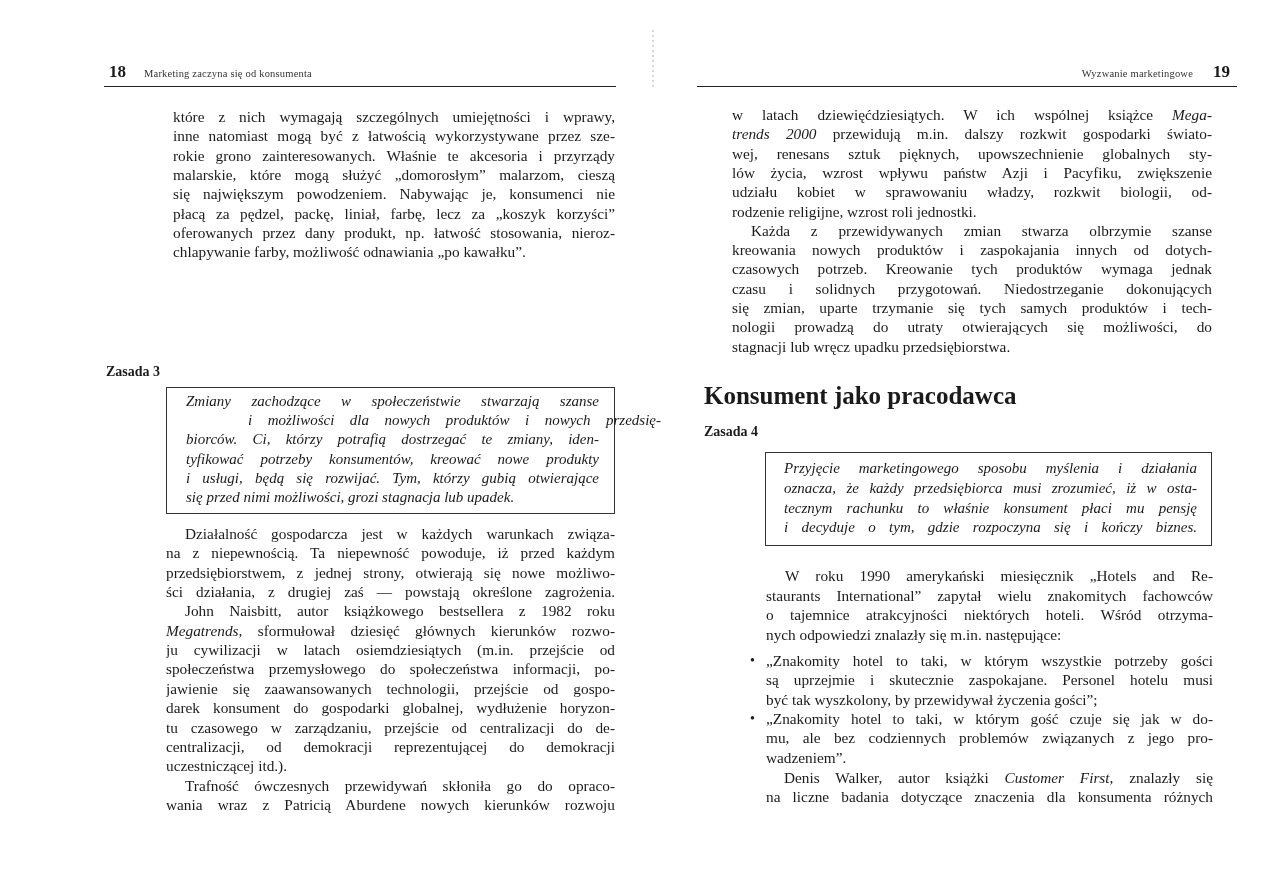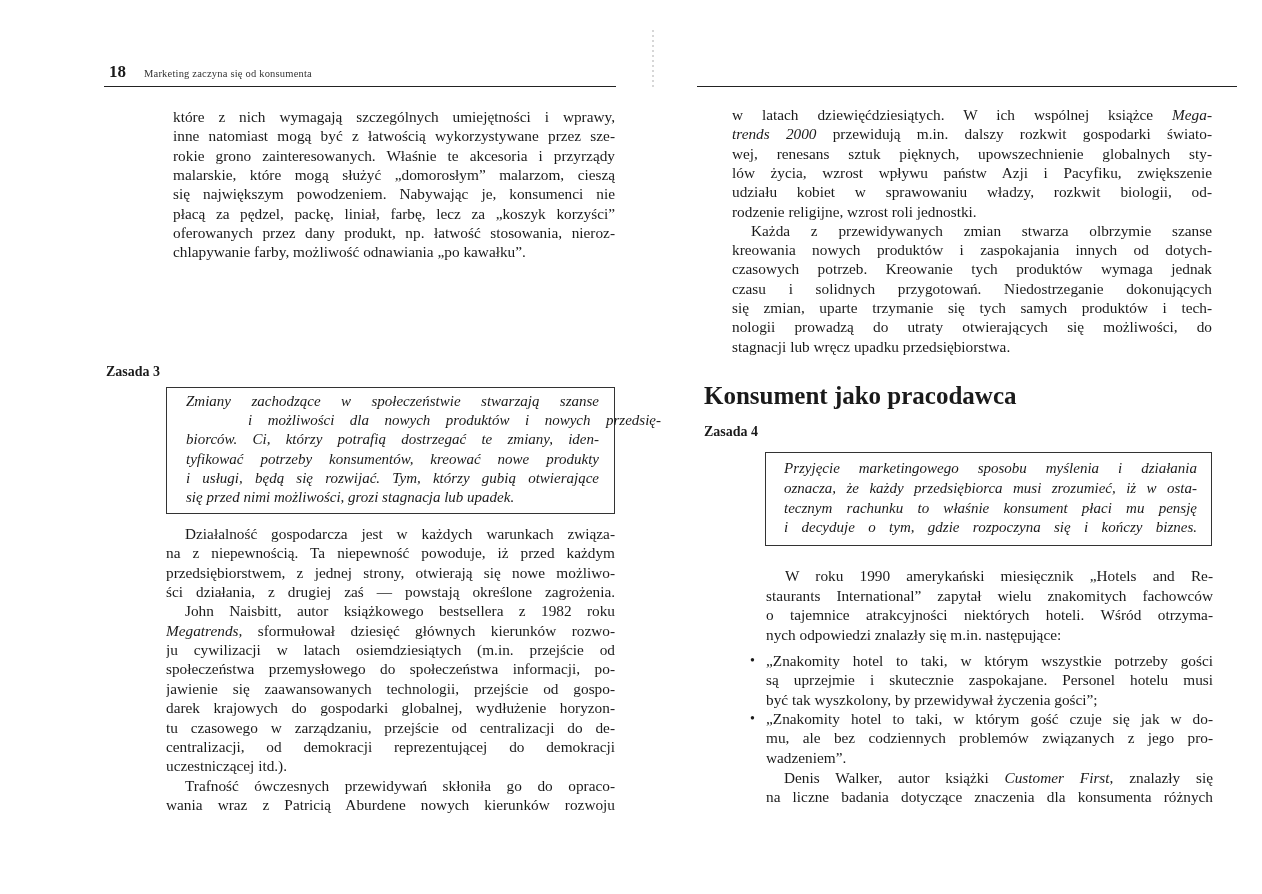--- a/index.html
+++ b/index.html
@@ -66,32 +66,36 @@
   <div class="lines" id="left-body" style="left:166px; top:524px; width:449px;">
       <div class="line" style="top: 0px; left: 19px; width: 430px; text-align: justify; text-align-last: justify; white-space: normal; height: 19.35px; overflow: hidden;"><span>Działalność gospodarcza jest w każdych warunkach związa-</span></div>
       <div class="line" style="top: 19.35px; left: 0px; width: 449px; text-align: justify; text-align-last: justify; white-space: normal; height: 19.35px; overflow: hidden;"><span>na z niepewnością. Ta niepewność powoduje, iż przed każdym</span></div>
       <div class="line" style="top: 38.7px; left: 0px; width: 449px; text-align: justify; text-align-last: justify; white-space: normal; height: 19.35px; overflow: hidden;"><span>przedsiębiorstwem, z jednej strony, otwierają się nowe możliwo-</span></div>
       <div class="line" style="top: 58.05px; left: 0px; width: 449px; text-align: justify; text-align-last: justify; white-space: normal; height: 19.35px; overflow: hidden;"><span>ści działania, z drugiej zaś — powstają określone zagrożenia.</span></div>
       <div class="line" style="top: 77.4px; left: 19px; width: 430px; text-align: justify; text-align-last: justify; white-space: normal; height: 19.35px; overflow: hidden;"><span>John Naisbitt, autor książkowego bestsellera z 1982 roku</span></div>
       <div class="line" style="top: 96.75px; left: 0px; width: 449px; text-align: justify; text-align-last: justify; white-space: normal; height: 19.35px; overflow: hidden;"><span class="ital">Megatrends,</span><span> sformułował dziesięć głównych kierunków rozwo-</span></div>
       <div class="line" style="top: 116.1px; left: 0px; width: 449px; text-align: justify; text-align-last: justify; white-space: normal; height: 19.35px; overflow: hidden;"><span>ju cywilizacji w latach osiemdziesiątych (m.in. przejście od</span></div>
       <div class="line" style="top: 135.45px; left: 0px; width: 449px; text-align: justify; text-align-last: justify; white-space: normal; height: 19.35px; overflow: hidden;"><span>społeczeństwa przemysłowego do społeczeństwa informacji, po-</span></div>
       <div class="line" style="top: 154.8px; left: 0px; width: 449px; text-align: justify; text-align-last: justify; white-space: normal; height: 19.35px; overflow: hidden;"><span>jawienie się zaawansowanych technologii, przejście od gospo-</span></div>
-      <div class="line" style="top: 174.15px; left: 0px; width: 449px; text-align: justify; text-align-last: justify; white-space: normal; height: 19.35px; overflow: hidden;"><span>darek krajowych do gospodarki globalnej, wydłużenie horyzon-</span></div>
+      <div class="line" style="top: 174.15px; left: 0px; width: 449px; text-align: justify; text-align-last: justify; white-space: normal; height: 19.35px; overflow: hidden;"><span>darek konsument do gospodarki globalnej, wydłużenie horyzon-</span></div>
       <div class="line" style="top: 193.5px; left: 0px; width: 449px; text-align: justify; text-align-last: justify; white-space: normal; height: 19.35px; overflow: hidden;"><span>tu czasowego w zarządzaniu, przejście od centralizacji do de-</span></div>
       <div class="line" style="top: 212.85px; left: 0px; width: 449px; text-align: justify; text-align-last: justify; white-space: normal; height: 19.35px; overflow: hidden;"><span>centralizacji, od demokracji reprezentującej do demokracji</span></div>
       <div class="line" style="top: 232.2px; left: 0px; width: 449px; text-align: left; text-align-last: left;"><span>uczestniczącej itd.).</span></div>
       <div class="line" style="top: 251.55px; left: 19px; width: 430px; text-align: justify; text-align-last: justify; white-space: normal; height: 19.35px; overflow: hidden;"><span>Trafność ówczesnych przewidywań skłoniła go do opraco-</span></div>
       <div class="line" style="top: 270.9px; left: 0px; width: 449px; text-align: justify; text-align-last: justify; white-space: normal; height: 19.35px; overflow: hidden;"><span>wania wraz z Patricią Aburdene nowych kierunków rozwoju</span></div>
     </div>
 </div>
 
 <div class="gutter"></div>
 
 <div class="page page-right">
+  <div class="header right-header">
+    <span class="running-title">Wyzwanie marketingowe</span>
+    <span class="page-num">19</span>
+  </div>
   <div class="rule right-rule"></div>
 
   <div class="lines" id="right-intro" style="left:101px; top:105px; width:480px;">
       <div class="line" style="top: 0px; left: 0px; width: 480px; text-align: justify; text-align-last: justify; white-space: normal; height: 19.3px; overflow: hidden;"><span>w latach dziewięćdziesiątych. W ich wspólnej książce </span><span class="ital">Mega-</span></div>
       <div class="line" style="top: 19.3px; left: 0px; width: 480px; text-align: justify; text-align-last: justify; white-space: normal; height: 19.3px; overflow: hidden;"><span class="ital">trends 2000</span><span> przewidują m.in. dalszy rozkwit gospodarki świato-</span></div>
       <div class="line" style="top: 38.6px; left: 0px; width: 480px; text-align: justify; text-align-last: justify; white-space: normal; height: 19.3px; overflow: hidden;"><span>wej, renesans sztuk pięknych, upowszechnienie globalnych sty-</span></div>
       <div class="line" style="top: 57.9px; left: 0px; width: 480px; text-align: justify; text-align-last: justify; white-space: normal; height: 19.3px; overflow: hidden;"><span>lów życia, wzrost wpływu państw Azji i Pacyfiku, zwiększenie</span></div>
       <div class="line" style="top: 77.2px; left: 0px; width: 480px; text-align: justify; text-align-last: justify; white-space: normal; height: 19.3px; overflow: hidden;"><span>udziału kobiet w sprawowaniu władzy, rozkwit biologii, od-</span></div>
       <div class="line" style="top: 96.5px; left: 0px; width: 480px; text-align: left; text-align-last: left;"><span>rodzenie religijne, wzrost roli jednostki.</span></div>
       <div class="line" style="top: 115.8px; left: 19px; width: 461px; text-align: justify; text-align-last: justify; white-space: normal; height: 19.3px; overflow: hidden;"><span>Każda z przewidywanych zmian stwarza olbrzymie szanse</span></div>

